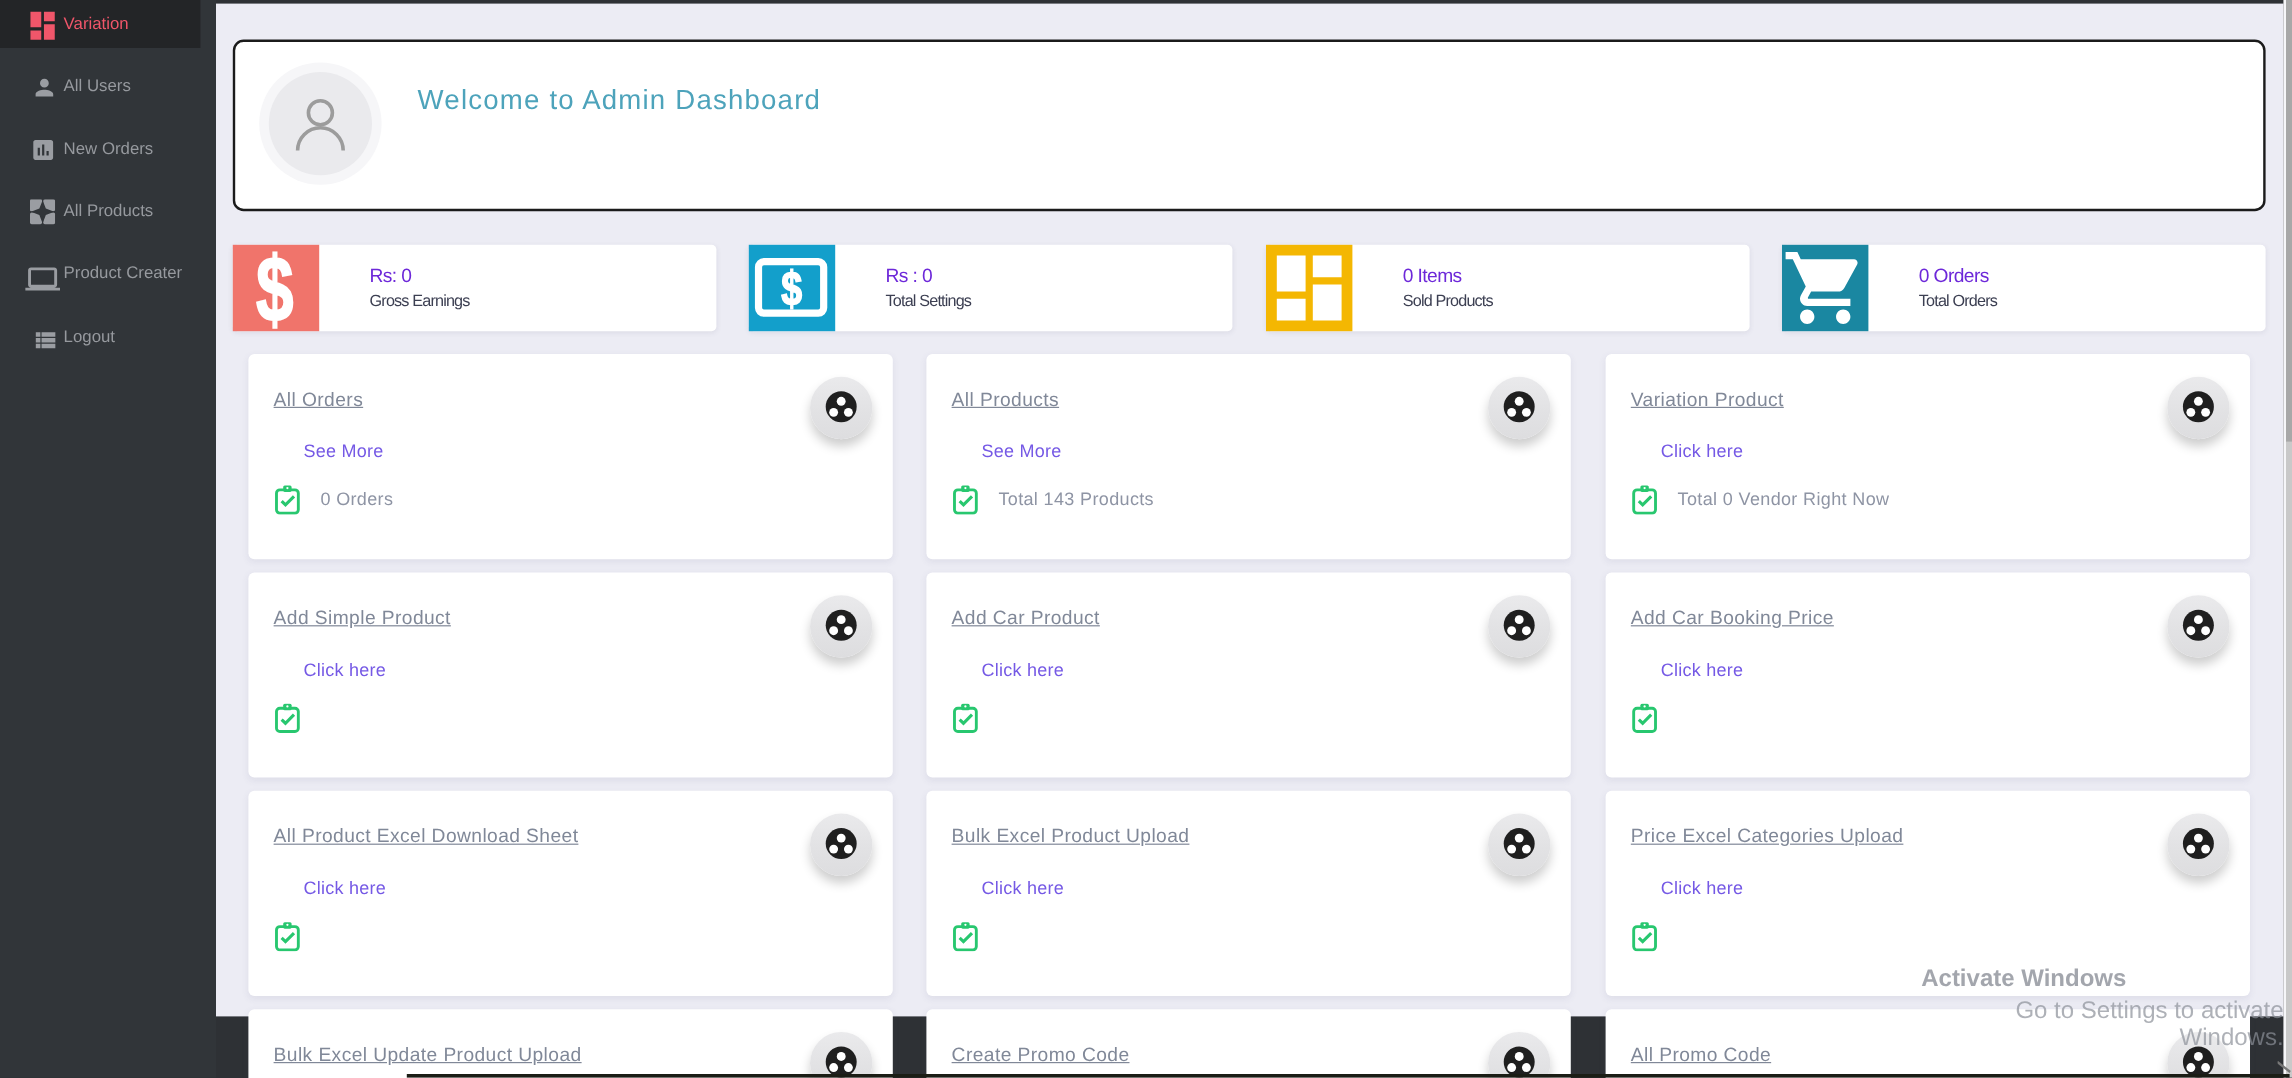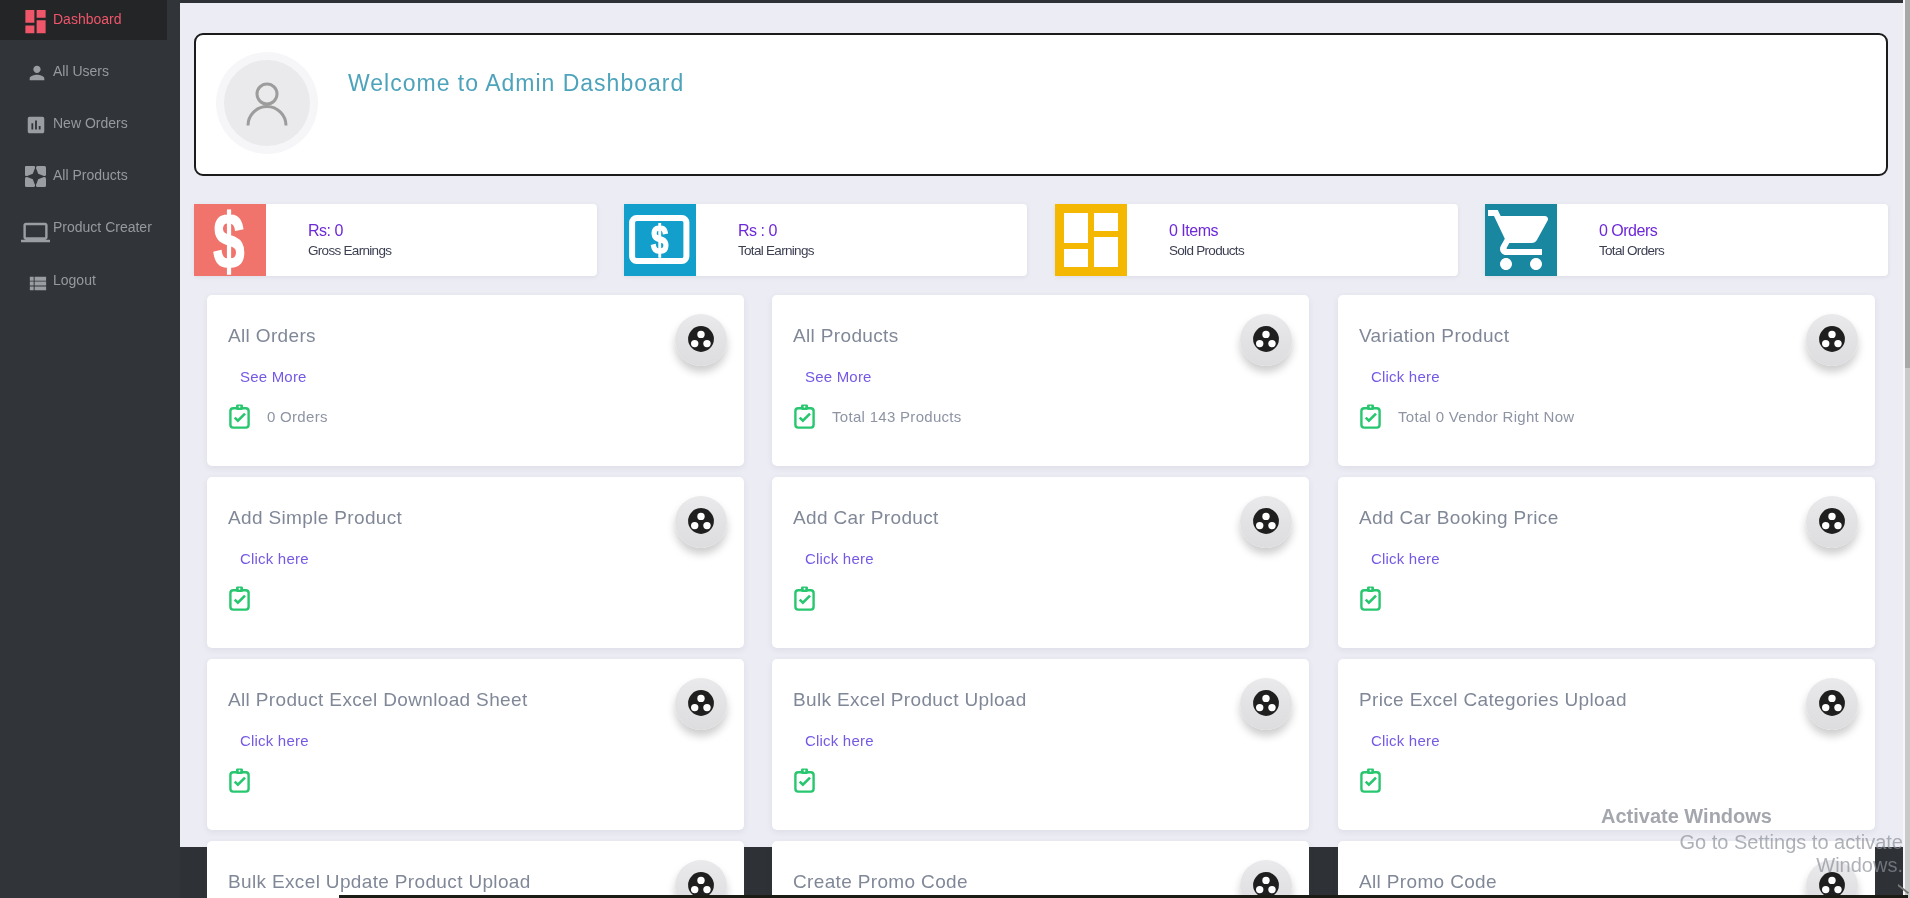--- a/index.html
+++ b/index.html
@@ -10,22 +10,22 @@
   #main { position:absolute; left:180px; top:3px; width:1723px; height:844px; background:#ececf4; }
   #welcome { position:absolute; left:14px; top:30px; width:1694px; height:143px; background:#fff;
      border:2px solid #1b1b1b; border-radius:9px; }
   .stat { position:absolute; top:201px; width:403px; height:72px; background:#fff; border-radius:4px;
      box-shadow:0 1px 4px rgba(80,80,120,0.10); }
   .sicon { position:absolute; left:0; top:0; width:72px; height:72px; }
   .stat .v { position:absolute; left:114px; top:18px; font-size:16px; color:#6d28d9; letter-spacing:-0.5px; }
   .stat .l { position:absolute; left:114px; top:39px; font-size:13.5px; color:#3c3f52; letter-spacing:-0.7px; }
   .card { position:absolute; width:537px; height:171px; background:#fff; border-radius:5px;
      box-shadow:0 2px 6px rgba(80,80,120,0.09); }
-  .card .t { position:absolute; left:21px; top:30px; font-size:19px; color:#808898; letter-spacing:0.35px; }
-  .card .lk { position:absolute; left:33px; top:73px; font-size:15px; color:#7559e5; letter-spacing:0.2px; }
+  .card .t { position:absolute; left:21px; top:30px; font-size:16px; color:#808898; letter-spacing:0.35px;text-decoration:underline; }
+  .card .lk { position:absolute; left:46px; top:73px; font-size:15px; color:#7559e5; letter-spacing:0.2px; }
   .card .val { position:absolute; left:60px; top:113px; font-size:15px; color:#8e94a4; letter-spacing:0.3px; }
   .circ { position:absolute; left:468px; top:19px; width:52px; height:52px; border-radius:50%;
      background:linear-gradient(180deg, #eaeaec 0%, #e2e2e4 55%, #dddddf 100%);
      box-shadow:0 6px 9px rgba(0,0,0,0.20); }
   .gicon { position:absolute; left:22px; top:109px; }
   #sbar { position:absolute; right:0; top:0; width:7px; height:898px; background:#c9c9c9; border-left:2px solid #f6f6f8; }
   #sthumb { position:absolute; right:0; top:0; width:5px; height:368px; background:#a8a8a8; }
   #blackline { position:absolute; left:339px; top:895px; width:1569px; height:3px; background:#1b1d15; }
   #aw1 { position:absolute; left:1421px; top:802px; font-size:20px; color:rgba(140,144,152,0.80);font-weight:bold; }
   #aw2 { position:absolute; left:1421px; top:828px; font-size:20px; color:rgba(140,144,152,0.70);text-align:right; }
@@ -47,21 +47,21 @@
         </svg></div>
 <div class="v">Rs: 0</div>
       <div class="l">Gross Earnings</div>
     </div>
 <div class="stat" style="left:444px">
 <div class="sicon" style="background:#139fcb"><svg width="72" height="72" viewBox="0 0 72 72">
 <rect x="8.1" y="14" width="54.3" height="43" rx="4.5" fill="none" stroke="#fff" stroke-width="6"></rect>
 <text x="0" y="0" transform="translate(35.7,50) scale(0.78,1)" text-anchor="middle" font-family="Liberation Sans, sans-serif" font-size="40" font-weight="bold" fill="#fff" stroke="#fff" stroke-width="1.4">$</text>
         </svg></div>
 <div class="v">Rs : 0</div>
-      <div class="l">Total Earnings</div>
+      <div class="l">Total Settings</div>
     </div>
 <div class="stat" style="left:875px">
 <div class="sicon" style="background:#f4b702"><svg width="72" height="72" viewBox="0 0 24 24">
           <path d="M3 13h8V3H3v10zm0 8h8v-6H3v6zm10 0h8V11h-8v10zm0-18v6h8V3h-8z" fill="#fff"></path>
         </svg></div>
 <div class="v">0 Items</div>
       <div class="l">Sold Products</div>
     </div>
 <div class="stat" style="left:1305px">
 <div class="sicon" style="background:#1a87a1"><svg width="72" height="72" viewBox="0 0 24 24">
@@ -245,21 +245,21 @@
         </svg></div>
     </div>
   <div id="aw1">Activate Windows</div>
   <div id="aw2">Go to Settings to activate Windows.</div>
 </div>
 <div id="sidebar">
     <div id="nav-active"></div>
 <div class="abs" style="left:22px;top:6.0px"><svg width="27" height="31" viewBox="0 0 24 24" preserveAspectRatio="none">
         <path d="M3 13h8V3H3v10zm0 8h8v-6H3v6zm10 0h8V11h-8v10zm0-18v6h8V3h-8z" fill="#f0566a"></path>
       </svg></div>
-<div class="nav-txt" style="top:11px;color:#f0566a">Dashboard</div>
+<div class="nav-txt" style="top:11px;color:#f0566a">Variation</div>
 <div class="abs" style="left:26px;top:62.0px"><svg width="22" height="22" viewBox="0 0 24 24">
         <path d="M12 12c2.21 0 4-1.79 4-4s-1.79-4-4-4-4 1.79-4 4 1.79 4 4 4zm0 2c-2.67 0-8 1.34-8 4v2h16v-2c0-2.66-5.33-4-8-4z" fill="#9a9da2"></path>
       </svg></div>
 <div class="nav-txt" style="top:63px;color:#96999e">All Users</div>
 <div class="abs" style="left:25px;top:113.5px"><svg width="22" height="22" viewBox="0 0 24 24">
         <path d="M19 3H5c-1.1 0-2 .9-2 2v14c0 1.1.9 2 2 2h14c1.1 0 2-.9 2-2V5c0-1.1-.9-2-2-2zM9 17H7v-7h2v7zm4 0h-2V7h2v10zm4 0h-2v-4h2v4z" fill="#9a9da2"></path>
       </svg></div>
 <div class="nav-txt" style="top:115px;color:#96999e">New Orders</div>
 <div class="abs" style="left:25px;top:165.5px"><svg width="21" height="21" viewBox="0 0 21 21">
 <g fill="#9a9da2">

